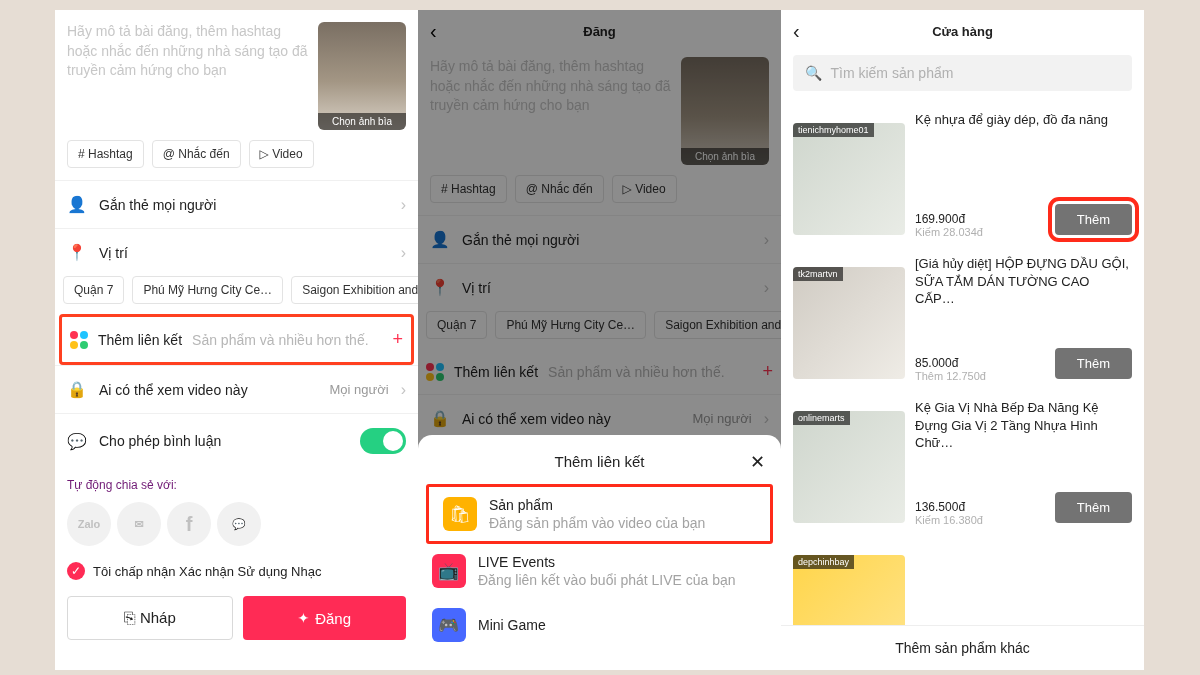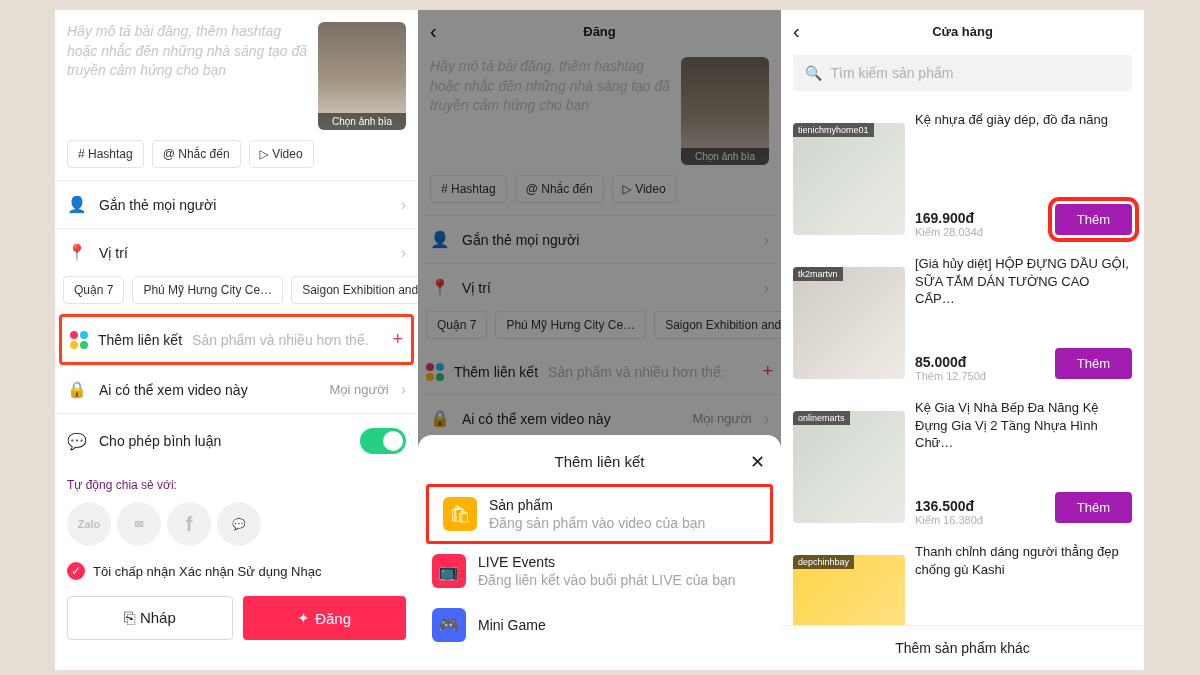--- a/index.html
+++ b/index.html
@@ -18,21 +18,21 @@
     background:#fff;
     width: 363px;
     height: 660px;
     overflow:hidden;
     position:relative;
     font-size:13px;
     color:#222;
   }
   
   .desc-block { padding:12px 12px 0 12px; display:flex; gap:8px; }
-  .desc-text { flex:1; font-size:14px; line-height:1.4; color:#c7c7c7;font-style:italic; }
+  .desc-text { flex:1; font-size:14px; line-height:1.4; color:#c7c7c7; }
   .cover {
     width: 88px; height: 108px; border-radius:6px;
     background:linear-gradient(180deg,#7a6f63 0%,#a39684 55%,#d9d1c6 100%);
     position:relative; overflow:hidden;
   }
   .cover::after{
     content:attr(data-label);
     position:absolute;bottom:0;left:0;right:0;
     background:rgba(0,0,0,.55);color:#fff;
     font-size:10px;text-align:center;padding:3px 0;
@@ -98,24 +98,24 @@
   .hl-sheet { border:3px solid #ff2b1a; border-radius:3px; margin:0 8px; }
   
   .s3-header { padding:14px 12px 10px 12px; display:flex; align-items:center; justify-content:center; position:relative;}
   .s3-header .back{position:absolute;left:12px;font-size:20px;}
   .searchbox { margin:6px 12px 10px 12px; background:#f2f2f2; border-radius:4px; padding:10px 12px; color:#b0b0b0; font-size:14px; display:flex; gap:8px; align-items:center;}
   .prod { display:flex; gap:10px; padding:10px 12px 10px 12px; }
   .thumb { width:112px; height:112px; border-radius:4px; background:linear-gradient(135deg,#d0cbc3,#efece6); position:relative; overflow:hidden;margin-top:12px;}
   .thumb .tag{position:absolute;top:0;left:0;background:rgba(0,0,0,.6);color:#fff;font-size:9px;padding:2px 5px;}
   .prod-info{ flex:1; display:flex; flex-direction:column; }
   .prod-name{ font-size:13px; line-height:1.35; }
-  .price{ font-size:14px; font-weight:700; margin-top:auto;}
+  .price{ font-size:12px; font-weight:400; margin-top:auto;}
   .earn{ font-size:11px; color:#b0b0b0;}
   .add-btn{
-    background:#a21caf;color:#fff;border-radius:4px;
+    background:#737373;color:#fff;border-radius:4px;
     padding:8px 22px;font-size:13px;align-self:flex-end;margin-top:-34px;
   }
   .add-btn.hl{ outline:4px solid #ff2b1a; outline-offset:3px;}
   .more-bar{
     position:absolute;bottom:0;left:0;right:0;
     border-top:1px solid #eee;text-align:center;
     padding:14px 0;font-size:14px;background:#fff;
   }
   .thumb.y{background:linear-gradient(135deg,#ffd54a,#ffe48c);}
   .thumb.g{background:linear-gradient(135deg,#cfd6cd,#e9ece6);}
@@ -315,20 +315,19 @@
       <div class="earn">Kiếm 16.380đ</div>
       <div class="add-btn">Thêm</div>
     </div>
   </div>
 
   <div class="prod" style="padding-bottom:40px;">
     <div class="thumb y">
           <span class="tag">depchinhbay</span>
         </div>
     <div class="prod-info">
-      <div class="prod-name">Thanh chỉnh dáng người thẳng đẹp chống gù Kashi</div>
       <div class="price">95.920đ</div>
     </div>
   </div>
 
   <div class="more-bar">Thêm sản phẩm khác</div>
 </div>
 </div>
 
 </body></html>

